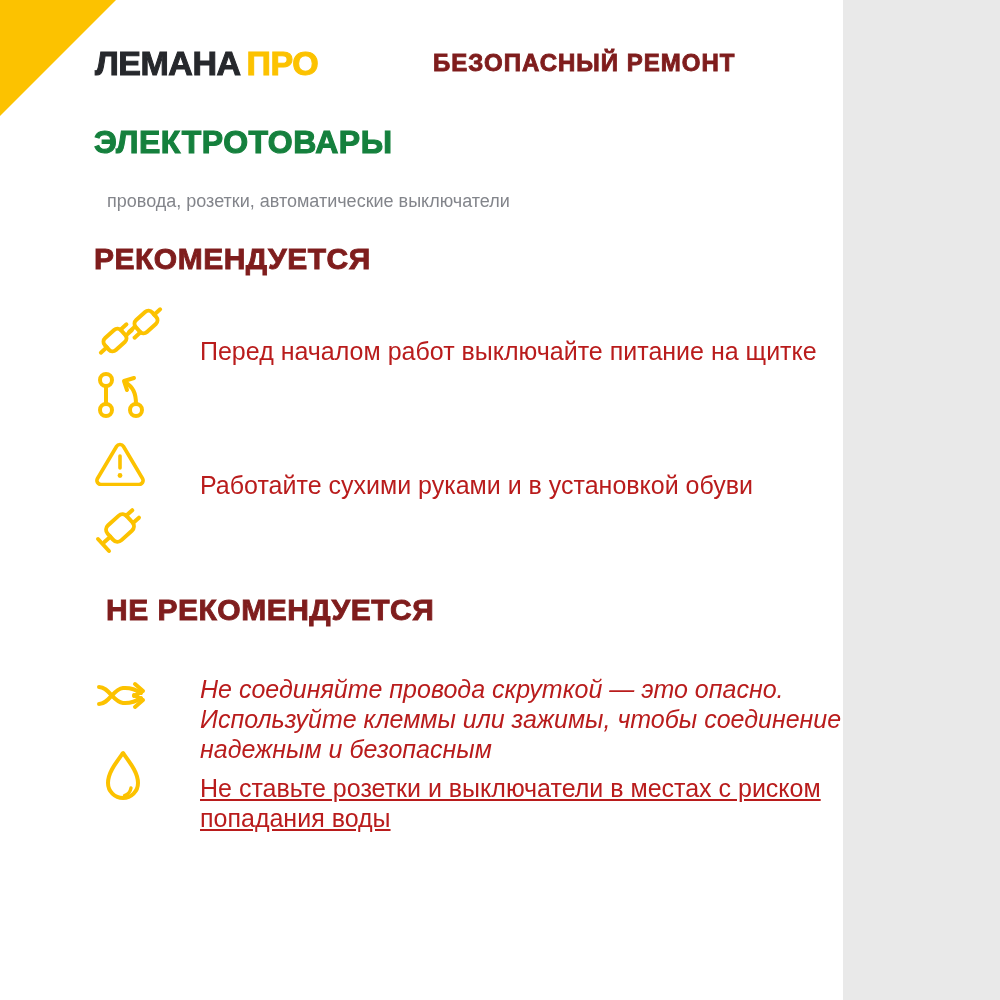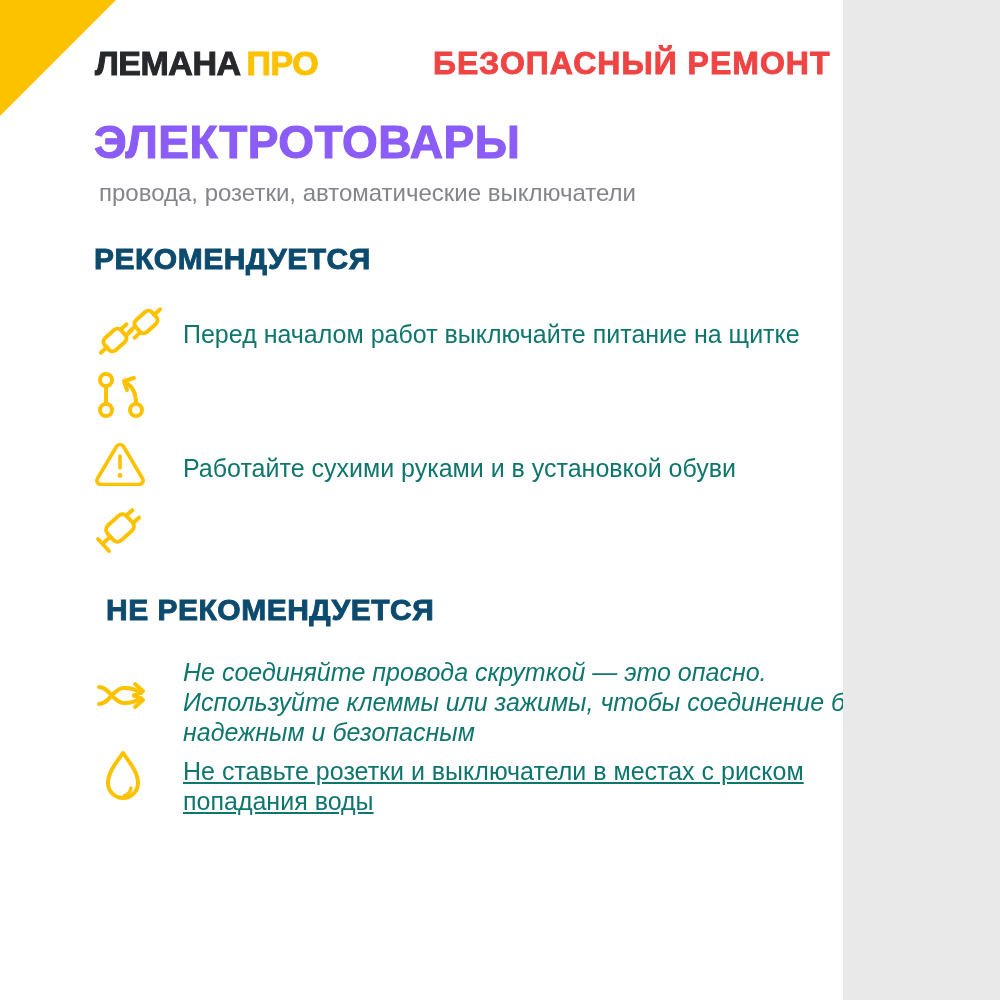--- a/index.html
+++ b/index.html
@@ -18,43 +18,43 @@
     clip-path:polygon(100% 0,100% 100%,0 100%,0 48.2%);
   }
   
   .logo{
     left:95px;top:46px;font-size:34px;line-height:34px;font-weight:900;
     letter-spacing:-0.5px;color:#26282c;-webkit-text-stroke:1px currentColor;
     white-space:nowrap;
   }
   .logo .pro{color:#FCC200;-webkit-text-stroke:1px #FCC200;margin-left:6px;}
   .header-title{
-    left:433px;top:46px;font-size:32px;line-height:34px;font-weight:800;
-    letter-spacing:1px;color:#ef4444;-webkit-text-stroke:0.9px currentColor;
+    left:433px;top:46px;font-size:24px;line-height:34px;font-weight:800;
+    letter-spacing:1px;color:#7f1d1d;-webkit-text-stroke:0.9px currentColor;
     white-space:nowrap;margin:0;
   }
   .category-title{
-    left:94px;top:119px;font-size:46px;line-height:46px;font-weight:800;
-    letter-spacing:0.5px;color:#8b5cf6;-webkit-text-stroke:1.1px currentColor;
+    left:94px;top:119px;font-size:32px;line-height:46px;font-weight:800;
+    letter-spacing:0.5px;color:#15803d;-webkit-text-stroke:1.1px currentColor;
     white-space:nowrap;margin:0;
   }
   .category-subtitle{
-    left:95px;top:175px;font-size:24px;line-height:28px;font-weight:400;
-    color:#83858b;white-space:nowrap;margin:4px;
+    left:95px;top:175px;font-size:18px;line-height:28px;font-weight:400;
+    color:#83858b;white-space:nowrap;margin:12px;
   }
   .section-heading{
-    font-size:30px;line-height:32px;font-weight:800;color:#0c4a6e;
+    font-size:30px;line-height:32px;font-weight:800;color:#7f1d1d;
     -webkit-text-stroke:0.9px currentColor;letter-spacing:0.5px;
     white-space:nowrap;margin:0;
   }
   .sec1{left:94px;top:243px;}
   .sec2{left:106px;top:594px;}
   .item-text{
     left:183px;width:750px;font-size:25px;line-height:30px;font-weight:400;
-    color:#0f766e;white-space:pre-line;margin:0;
+    color:#b91c1c;white-space:pre-line;margin:17px;
   }
   .icon-box{display:block;}
 </style>
 </head>
 <body>
 
 <div class="canvas">
 
   <div class="abs corner-tl"></div>
 

